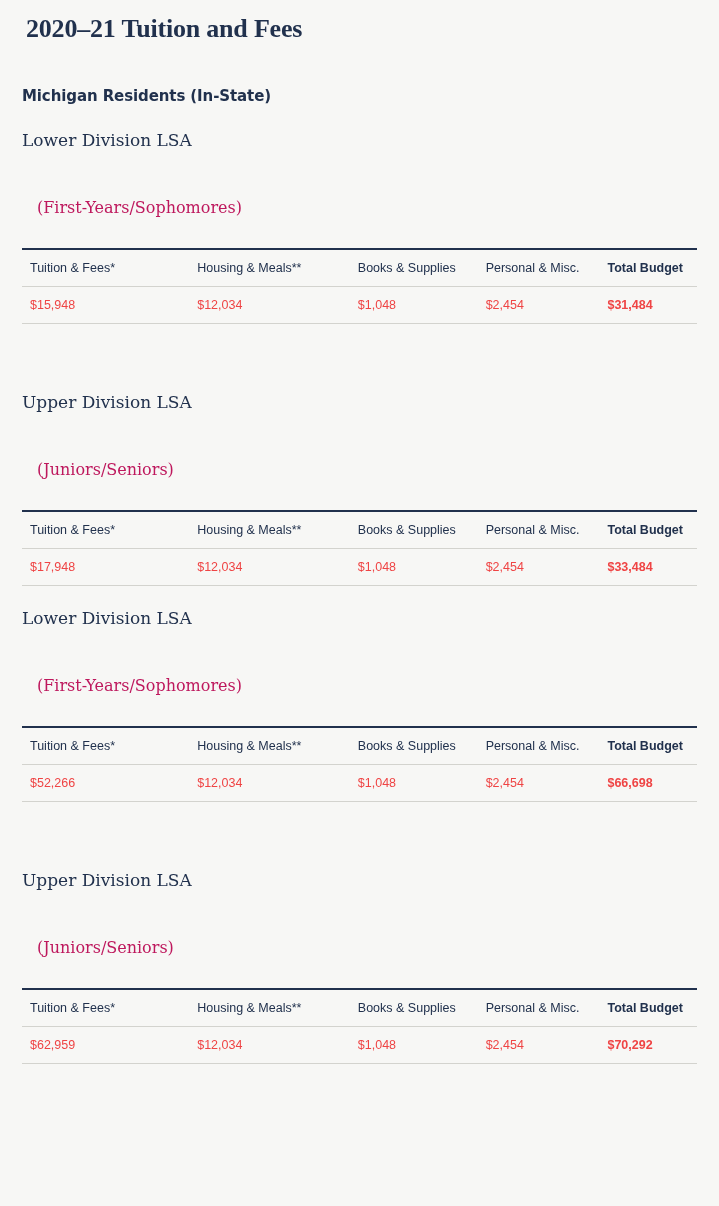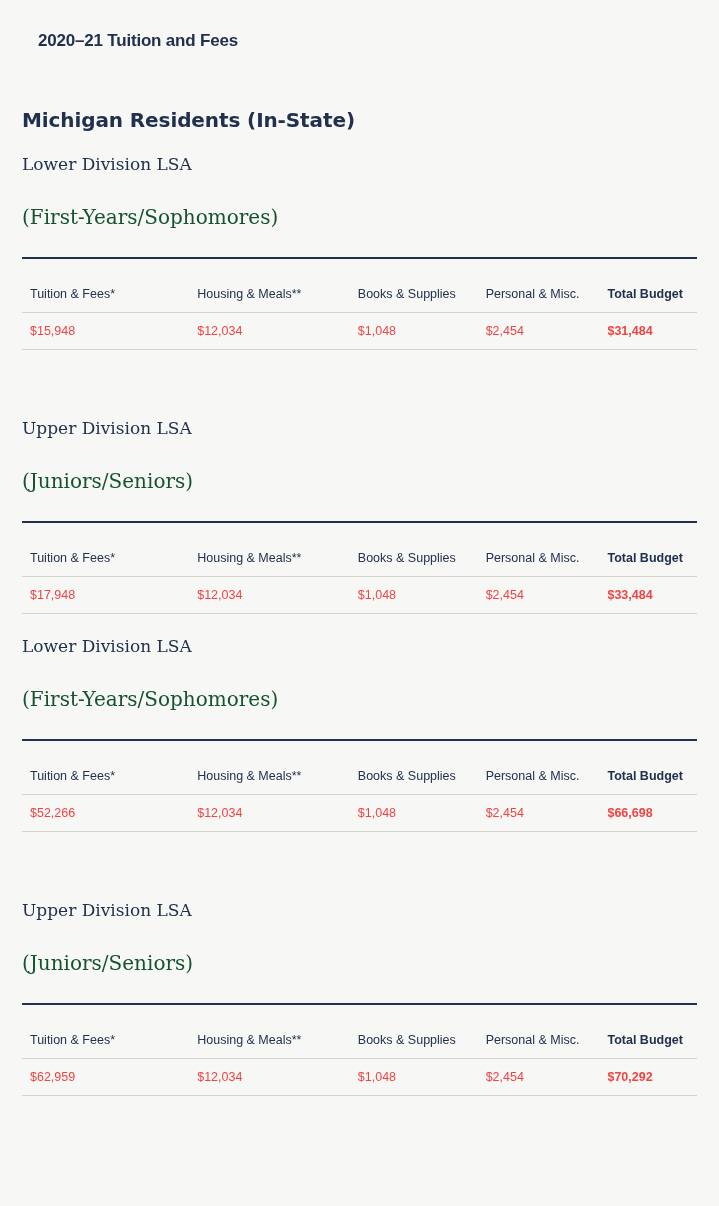--- a/index.html
+++ b/index.html
@@ -14,70 +14,70 @@
     color: #21314d;
     -webkit-font-smoothing: antialiased;
   }
   .page {
     width: 719px;
     box-sizing: border-box;
     padding: 0 22px 0 22px;
     background: #f7f7f5;
   }
   h1.page-title {
-    font-family: Liberation Sans, sans-serif;
-    font-size: 17px;
+    font-family: Liberation Serif, serif;
+    font-size: 26px;
     line-height: 30px;
     font-weight: bold;
     color: #21314d;
-    margin: 16px;
+    margin: 4px;
     padding: 10px 0 2px 0;
     letter-spacing: -0.2px;
   }
   h2.section-title {
     font-family: "DejaVu Sans", sans-serif;
-    font-size: 20px;
+    font-size: 15px;
     line-height: 24px;
     font-weight: bold;
     color: #21314d;
     margin: 0;
     padding: 34px 0 0 0;
     letter-spacing: -0.1px;
   }
   h3.subsection-title {
     font-family: "DejaVu Serif", serif;
     font-size: 17px;
     line-height: 22px;
     font-weight: normal;
     color: #21314d;
     margin: 0;
     padding: 21px 0 0 0;
   }
   p.subsection-note {
     font-family: "DejaVu Serif", serif;
-    font-size: 20px;
+    font-size: 16px;
     line-height: 20px;
     font-weight: normal;
-    color: #14532d;
-    margin: 0;
+    color: #be185d;
+    margin: 15px;
     padding: 32px 0 0 0;
   }
   table.budget-table {
     width: 100%;
     border-collapse: collapse;
     margin-top: 30px;
     table-layout: fixed;
   }
   table.budget-table thead th {
     text-align: left;
     font-family: "Liberation Sans", sans-serif;
     font-size: 12.5px;
     font-weight: bold;
     color: #21314d;
-    padding: 28px 6px 11px 8px;
+    padding: 11px 6px 11px 8px;
     border-top: 2px solid #21314d;
     border-bottom: 1px solid #d3d3ce;
     white-space: nowrap;
   }
   table.budget-table thead th.col-light {
     font-weight: normal;
   }
   table.budget-table tbody td {
     text-align: left;
     font-family: "Liberation Sans", sans-serif;

